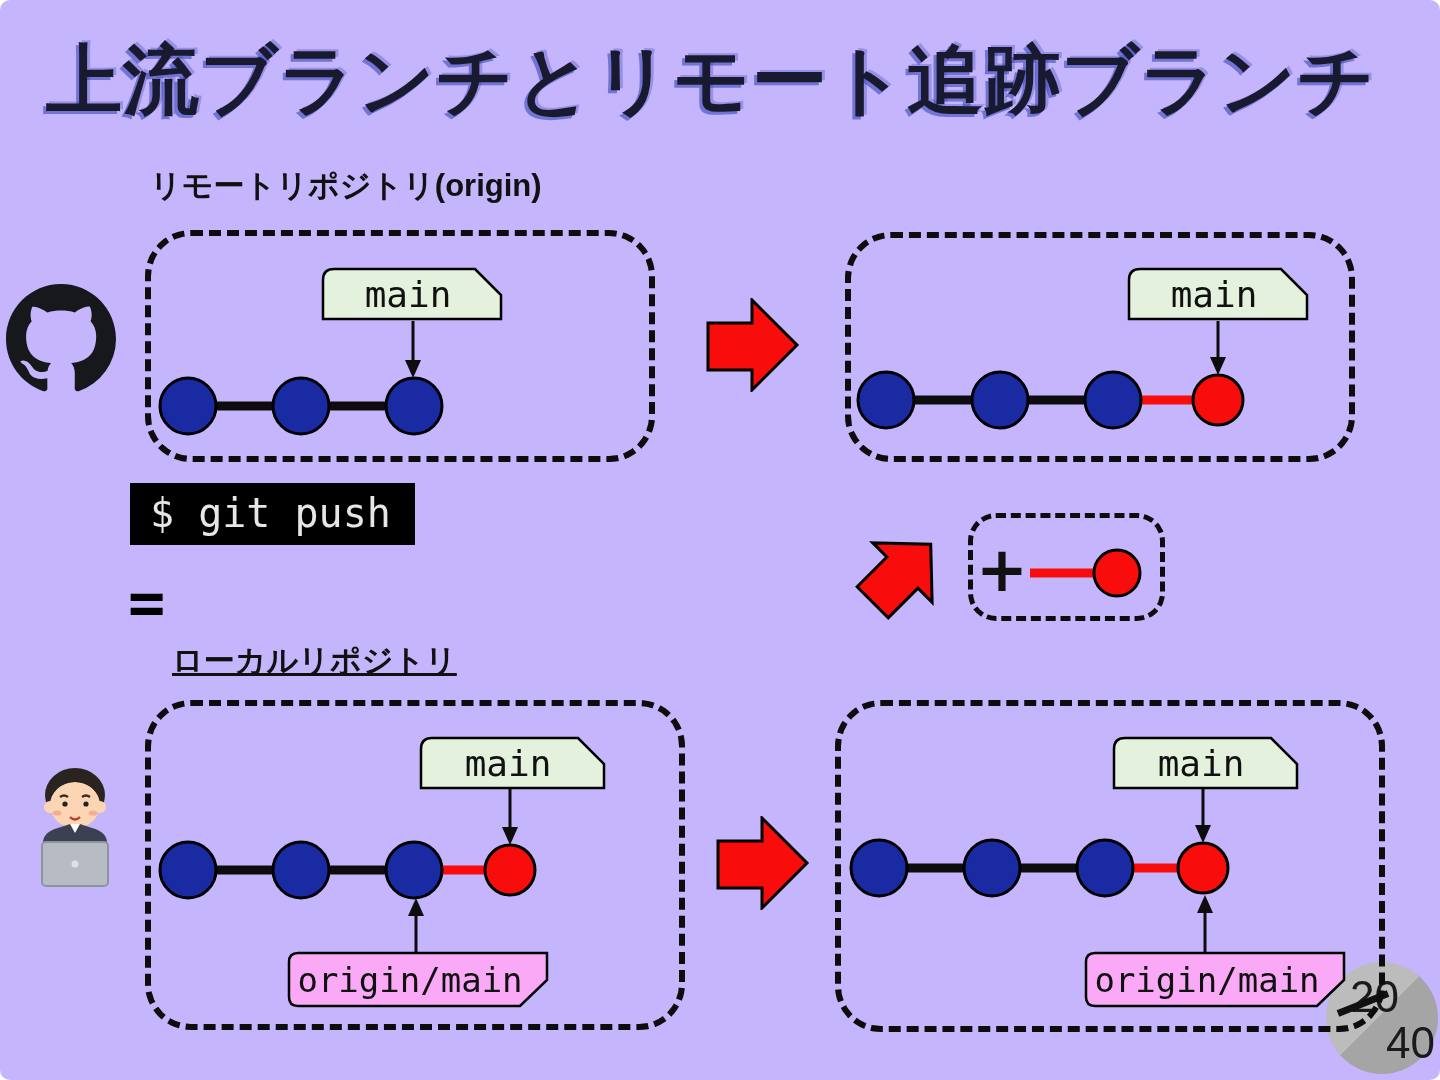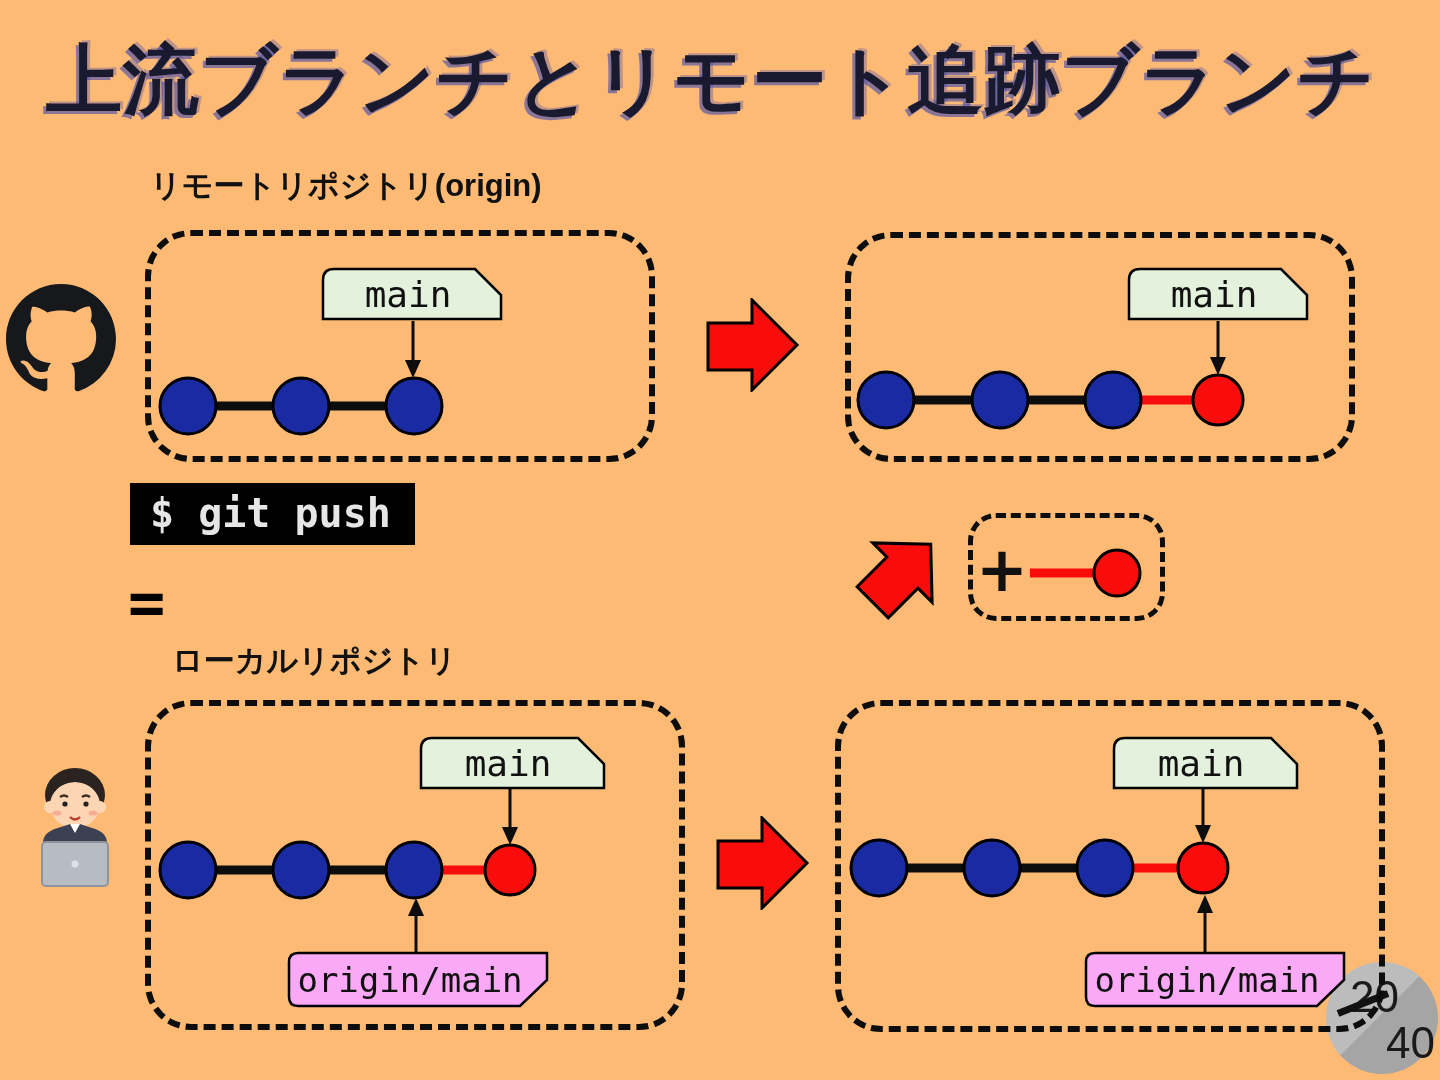--- a/index.html
+++ b/index.html
@@ -1,27 +1,27 @@
 <!DOCTYPE html>
 <html><head>
 <meta charset="utf-8">
 <style>
   html,body{margin:0;padding:0;}
-  .slide{position:relative;width:1440px;height:1080px;background:#fdba74;overflow:hidden;
-         font-family:"Liberation Sans","DejaVu Sans",sans-serif;}
+  .slide{position:relative;width:1440px;height:1080px;background:#c4b5fd;overflow:hidden;
+         font-family:"Liberation Sans","DejaVu Sans",sans-serif;border-radius:10px;}
   .title{position:absolute;left:46px;top:30px;width:1360px;margin:0;
          font-size:76px;font-weight:bold;letter-spacing:1px;color:#191a2f;
          text-shadow:-3px 3px 0 rgba(46,61,181,.55), 3px -2px 0 rgba(46,61,181,.30);
          font-family:"DejaVu Sans","Liberation Sans",sans-serif;white-space:nowrap;}
   .sec-label{position:absolute;font-size:31px;font-weight:bold;color:#111;white-space:nowrap;}
   .repo-box{position:absolute;border:6px dashed #0d0d0d;border-radius:46px;box-sizing:border-box;}
   .repo-box svg{position:absolute;left:-6px;top:-6px;}
   .plus-box{position:absolute;border:5px dashed #0d0d0d;border-radius:28px;box-sizing:border-box;}
   .term{position:absolute;background:#000;color:#e6e6e6;font-family:"DejaVu Sans Mono","Liberation Mono",monospace;
-        font-size:40px;line-height:60px;padding:0 0 7px 20px;box-sizing:border-box;white-space:nowrap;overflow:hidden;font-weight:bold;}
+        font-size:40px;line-height:60px;padding:0 0 7px 20px;box-sizing:border-box;white-space:nowrap;overflow:hidden;}
   .equals{position:absolute;font-size:62px;font-weight:900;color:#000;
           font-family:"DejaVu Sans Mono","Liberation Mono",monospace;}
   .arrow-svg{position:absolute;}
   .badge{position:absolute;width:112px;height:112px;border-radius:50%;
          background:linear-gradient(135deg,#bcbcbc 48%,#a5a5a5 48%);}
   .badge .num{position:absolute;font-size:44px;color:#1a1a1a;font-family:"Liberation Sans","DejaVu Sans",sans-serif;}
   .badge .slash{position:absolute;left:10px;top:38px;width:54px;height:7px;background:#111;transform:rotate(-22deg);}
   .gh{position:absolute;}
   text.branch{font-family:"DejaVu Sans Mono","Liberation Mono",monospace;fill:#111;text-anchor:middle;}
 </style>
@@ -88,21 +88,21 @@
   </svg>
 
   <div class="plus-box" style="left:968px;top:513px;width:197px;height:108px;">
     <svg width="197" height="108" viewBox="0 0 197 108" style="position:absolute;left:-5px;top:-5px;">
       <text x="34" y="78" font-size="62" font-weight="bold" fill="#111" text-anchor="middle" style="font-family:'DejaVu Sans','Liberation Sans',sans-serif;">+</text>
       <line x1="62" y1="60" x2="130" y2="60" stroke="#f80c0c" stroke-width="9"></line>
       <circle cx="149" cy="60" r="23" fill="#f80c0c" stroke="#000" stroke-width="3"></circle>
     </svg>
   </div>
 
-  <div class="sec-label" style="left:172px;top:640px;">ローカルリポジトリ</div>
+  <div class="sec-label" style="left:172px;top:640px;text-decoration:underline;">ローカルリポジトリ</div>
 
   <div class="gh" style="left:25px;top:755px;width:100px;height:135px;">
     <svg width="100" height="135" viewBox="0 0 100 135">
       <ellipse cx="50" cy="40" rx="30" ry="27" fill="#2a2320"></ellipse>
       <circle cx="25" cy="52" r="6" fill="#fcd6b4"></circle>
       <circle cx="75" cy="52" r="6" fill="#fcd6b4"></circle>
       <ellipse cx="50" cy="50" rx="25" ry="23" fill="#fcd6b4"></ellipse>
       <path d="M24 46 Q24 16 50 16 Q76 16 76 46 Q68 27 50 27 Q32 27 24 46 Z" fill="#2a2320"></path>
       <path d="M35 42 Q39 39 43 42" stroke="#3a2a20" stroke-width="2.2" fill="none"></path>
       <path d="M57 42 Q61 39 65 42" stroke="#3a2a20" stroke-width="2.2" fill="none"></path>

